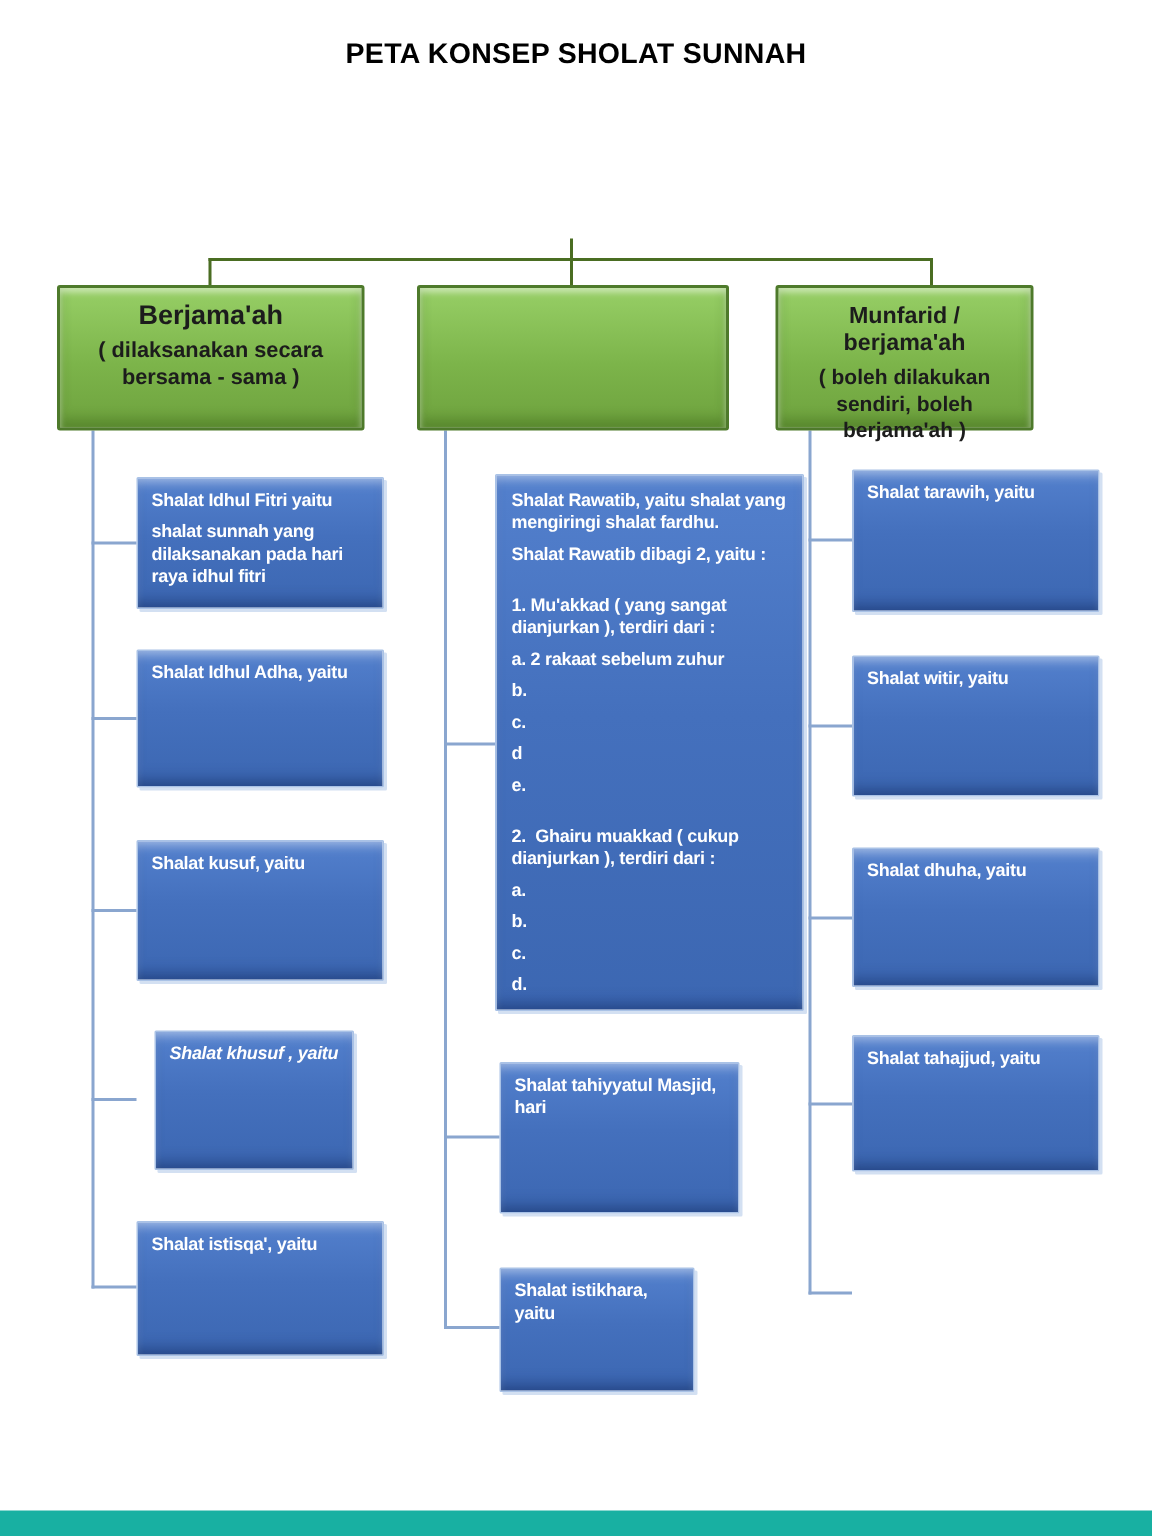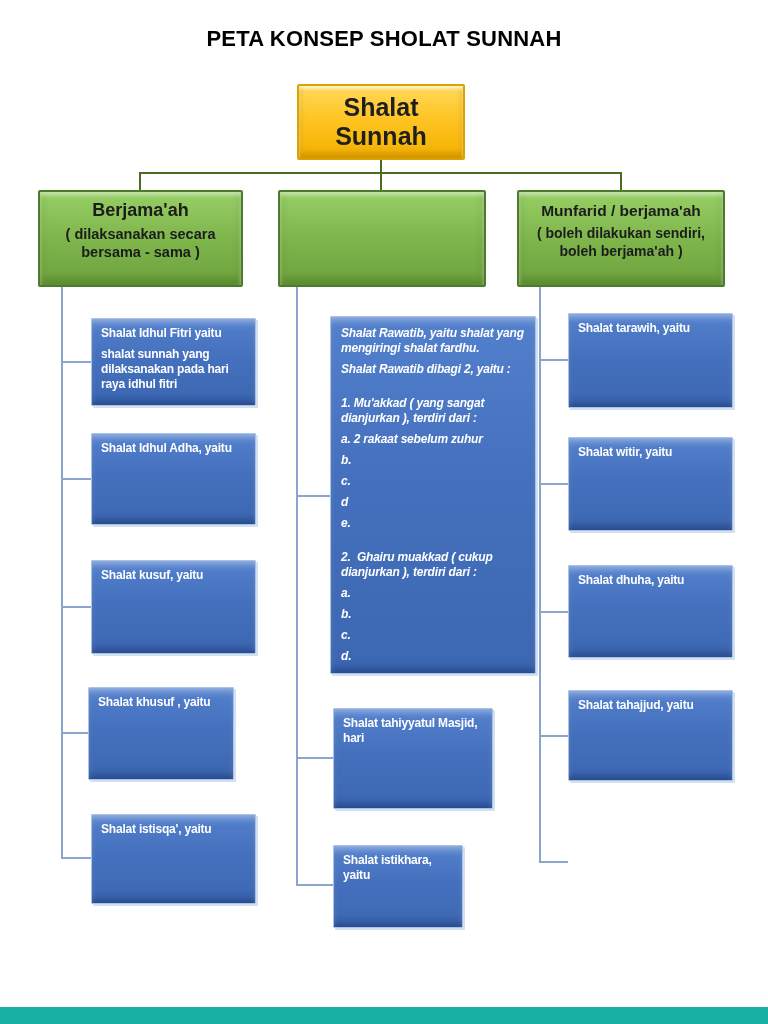--- a/index.html
+++ b/index.html
@@ -3,21 +3,21 @@
 <meta charset="utf-8">
 <style>
   html,body { margin:0; padding:0; background:#ffffff; }
   .page {
     position:relative; width:768px; height:1024px; margin:0 auto;
     background:#ffffff; overflow:hidden;
     font-family:"Liberation Sans","DejaVu Sans",sans-serif;
   }
   .page-title {
     position:absolute; top:26px; left:0; width:100%;
-    text-align:center; font-size:22px; font-weight:700; color:#000;
+    text-align:center; font-size:19px; font-weight:700; color:#000;
     letter-spacing:.2px;
   }
   
   .node { position:absolute; box-sizing:border-box; z-index:2; }
   .root {
     left:297px; top:84px; width:168px; height:76px;
     background:linear-gradient(180deg,#ffd95a 0%,#fec321 48%,#f3b200 100%);
     border:2px solid #d8a400; border-radius:2px;
     box-shadow: inset 0 3px 3px rgba(255,255,255,.65), inset 0 -5px 6px rgba(150,90,0,.35);
     display:flex; align-items:center; justify-content:center; text-align:center;
@@ -53,37 +53,34 @@
   
   .footer-bar { position:absolute; left:0; bottom:0; width:100%; height:17px; background:#18b0a2; }
 </style>
 </head>
 <body>
 
 <div class="page">
 
   <div class="page-title">PETA KONSEP SHOLAT SUNNAH</div>
 
-  <div class="node root">
-    <span>Shalat Sunnah</span>
-  </div>
 
   <div class="cn green" style="left:380px;top:159px;width:2px;height:14px;"></div>
   <div class="cn green" style="left:139px;top:172px;width:483px;height:2px;"></div>
   <div class="cn green" style="left:139px;top:172px;width:2px;height:19px;"></div>
   <div class="cn green" style="left:380px;top:172px;width:2px;height:19px;"></div>
   <div class="cn green" style="left:620px;top:172px;width:2px;height:19px;"></div>
 
   <div class="node branch" style="left:38px;width:205px;">
     <div class="b-title">Berjama'ah</div>
     <div class="b-sub">( dilaksanakan secara bersama - sama )</div>
   </div>
   <div class="node branch" style="left:278px;width:208px;">
   </div>
-  <div class="node branch b3" style="left:517px;width:208px;">
+  <div class="node branch b3" style="left:517px;width:172px;">
     <div class="b-title">Munfarid / berjama'ah</div>
     <div class="b-sub">( boleh dilakukan sendiri, boleh berjama'ah )</div>
   </div>
 
   <div class="cn blue" style="left:61px;top:287px;width:2px;height:572px;"></div>
   <div class="cn blue" style="left:61px;top:361px;width:30px;height:2px;"></div>
   <div class="cn blue" style="left:61px;top:478px;width:30px;height:2px;"></div>
   <div class="cn blue" style="left:61px;top:606px;width:30px;height:2px;"></div>
   <div class="cn blue" style="left:61px;top:732px;width:30px;height:2px;"></div>
   <div class="cn blue" style="left:61px;top:857px;width:30px;height:2px;"></div>
@@ -91,33 +88,33 @@
   <div class="node leaf" style="left:91px;top:318px;width:165px;height:88px;">
       <div class="pl">Shalat Idhul Fitri yaitu</div>
       <div class="pl">shalat sunnah yang dilaksanakan pada hari raya idhul fitri</div>
     </div>
   <div class="node leaf" style="left:91px;top:433px;width:165px;height:92px;">
       <div class="pl">Shalat Idhul Adha, yaitu</div>
     </div>
   <div class="node leaf" style="left:91px;top:560px;width:165px;height:94px;">
       <div class="pl">Shalat kusuf, yaitu</div>
     </div>
-  <div class="node leaf" style="left:88px;top:687px;width:146px;height:93px;">
+  <div class="node leaf" style="left:103px;top:687px;width:133px;height:93px;font-style:italic;">
       <div class="pl">Shalat khusuf , yaitu</div>
     </div>
   <div class="node leaf" style="left:91px;top:814px;width:165px;height:90px;">
       <div class="pl">Shalat istisqa', yaitu</div>
     </div>
 
   <div class="cn blue" style="left:296px;top:287px;width:2px;height:599px;"></div>
   <div class="cn blue" style="left:296px;top:495px;width:34px;height:2px;"></div>
   <div class="cn blue" style="left:296px;top:757px;width:37px;height:2px;"></div>
   <div class="cn blue" style="left:296px;top:884px;width:37px;height:2px;"></div>
 
-  <div class="node leaf big" style="left:330px;top:316px;width:206px;height:358px;padding:9px 10px;font-style:italic;">
+  <div class="node leaf big" style="left:330px;top:316px;width:206px;height:358px;padding:9px 10px;">
       <div class="pl">Shalat Rawatib, yaitu shalat yang mengiringi shalat fardhu.</div>
       <div class="pl">Shalat Rawatib dibagi 2, yaitu :</div>
       <div class="pl"></div>
       <div class="pl">1. Mu'akkad ( yang sangat dianjurkan ), terdiri dari :</div>
       <div class="pl">a. 2 rakaat sebelum zuhur</div>
       <div class="pl">b.</div>
       <div class="pl">c.</div>
       <div class="pl">d</div>
       <div class="pl">e.</div>
       <div class="pl"></div>

